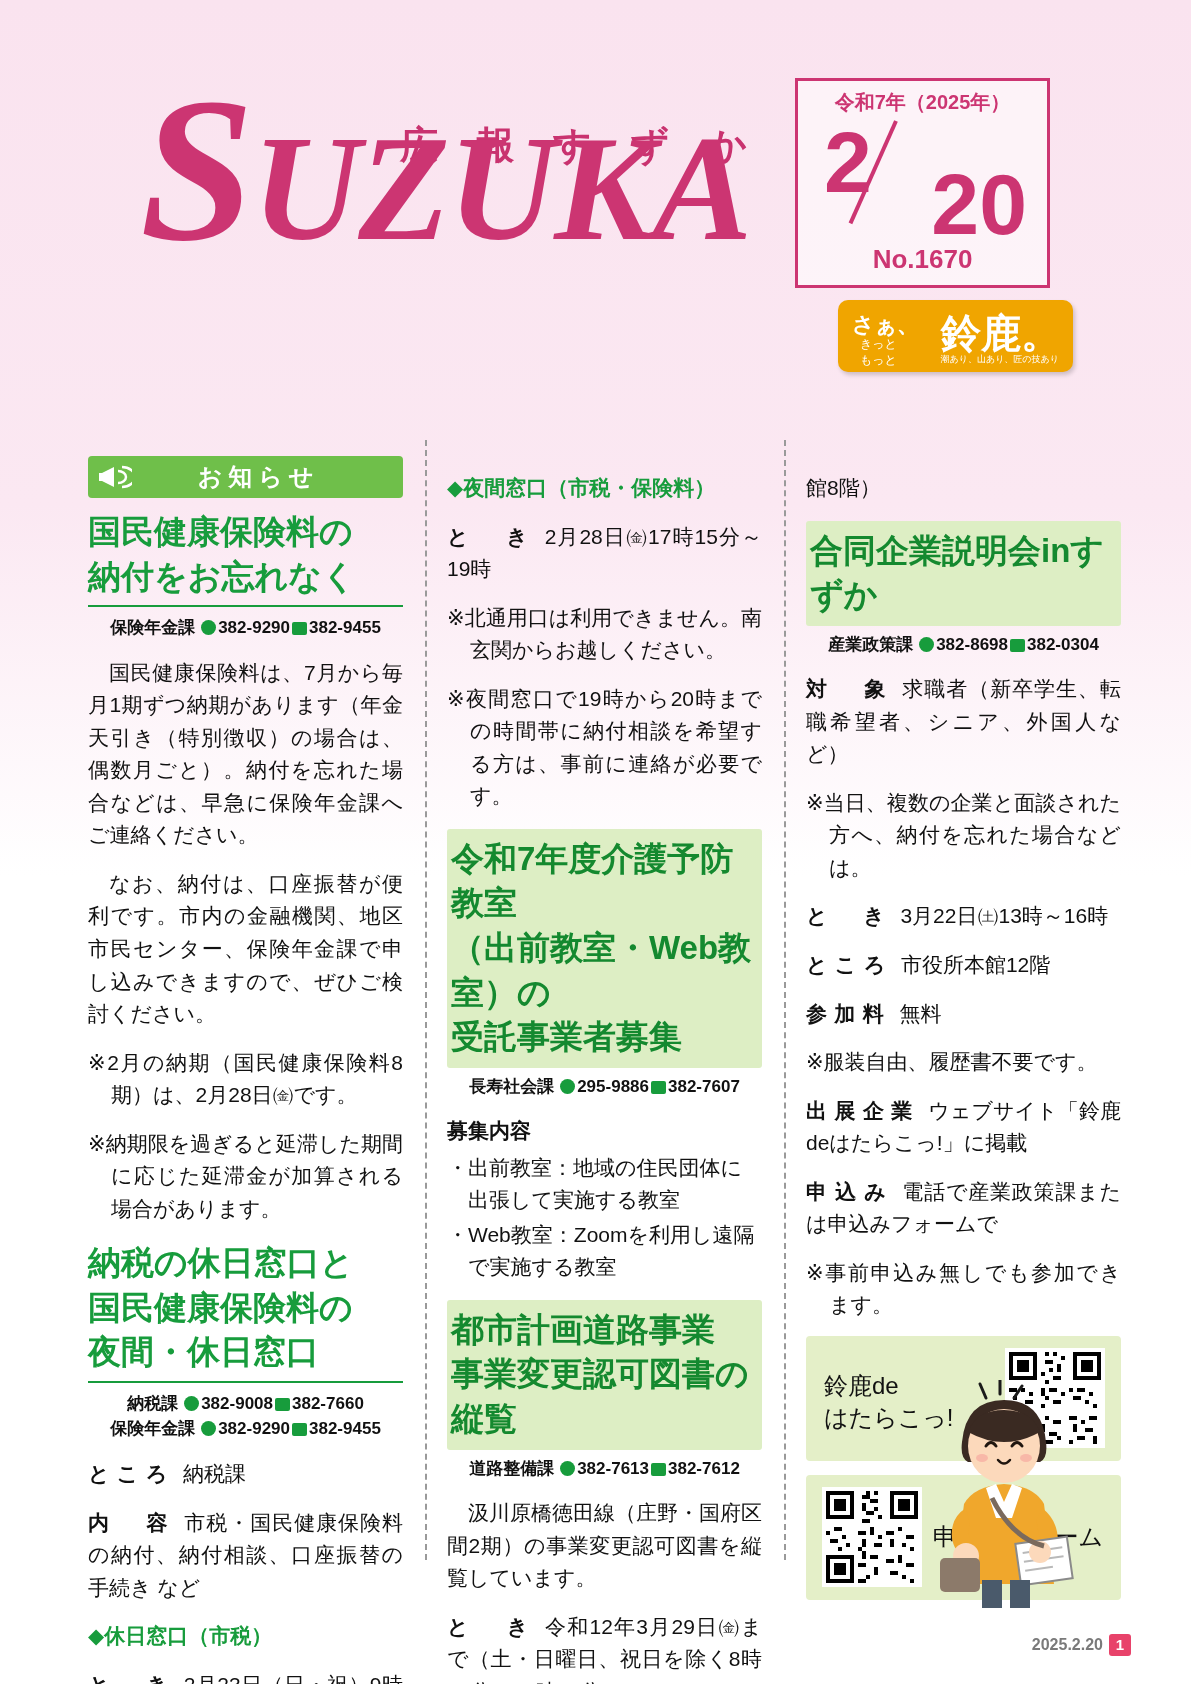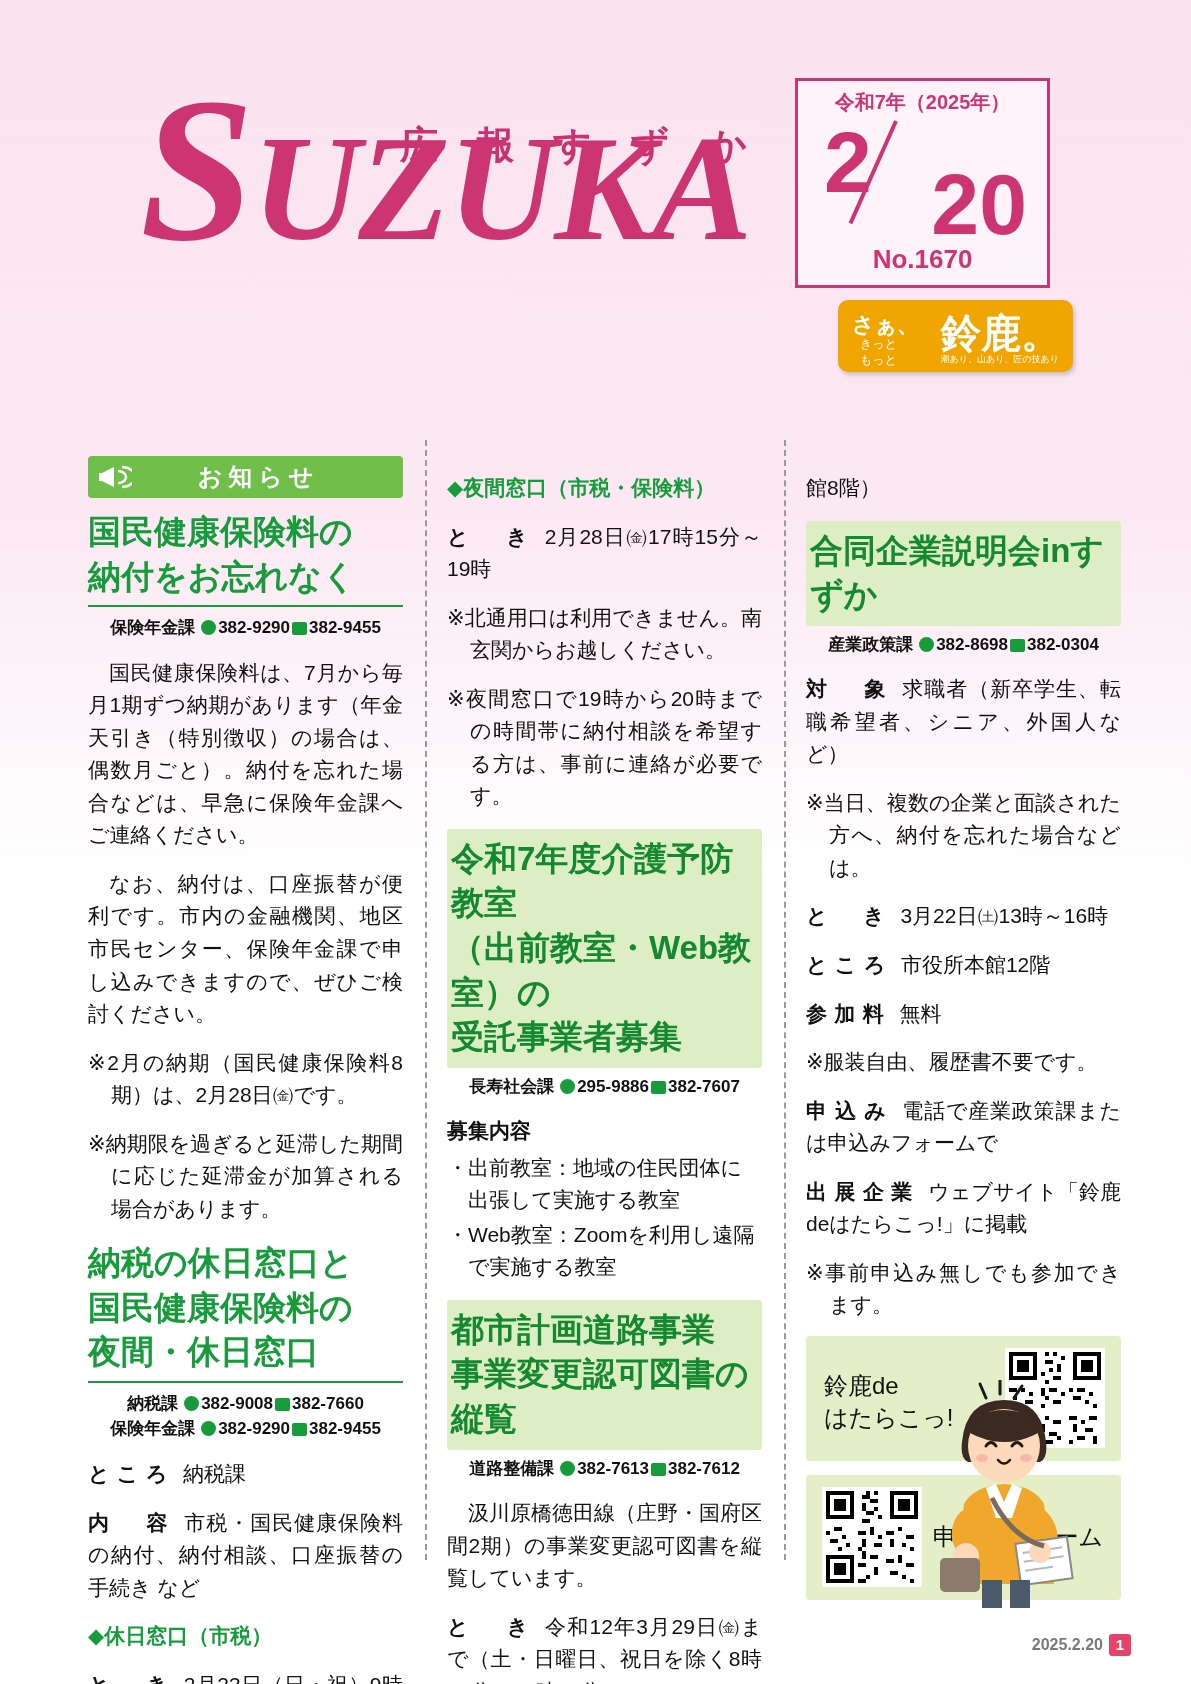--- a/index.html
+++ b/index.html
@@ -292,24 +292,24 @@
           <span class="lab">と　き</span><span>3月22日㈯13時～16時</span>
         </p>
         <p class="labelline">
           <span class="lab">ところ</span><span>市役所本館12階</span>
         </p>
         <p class="labelline">
           <span class="lab">参加料</span><span>無料</span>
         </p>
         <p class="note">※服装自由、履歴書不要です。</p>
         <p class="labelline">
+          <span class="lab">出展企業</span><span>ウェブサイト「鈴鹿deはたらこっ!」に掲載</span>
+        </p>
+        <p class="labelline">
           <span class="lab">申込み</span><span>電話で産業政策課または申込みフォームで</span>
-        </p>
-        <p class="labelline">
-          <span class="lab">出展企業</span><span>ウェブサイト「鈴鹿deはたらこっ!」に掲載</span>
         </p>
         <p class="note">※事前申込み無しでも参加できます。</p>
       </div>
 
       <div class="qrbox left">
         <div class="qrtext">
           <span>鈴鹿de</span><br>
           <span>はたらこっ!</span>
         </div>
         <div class="qr">

